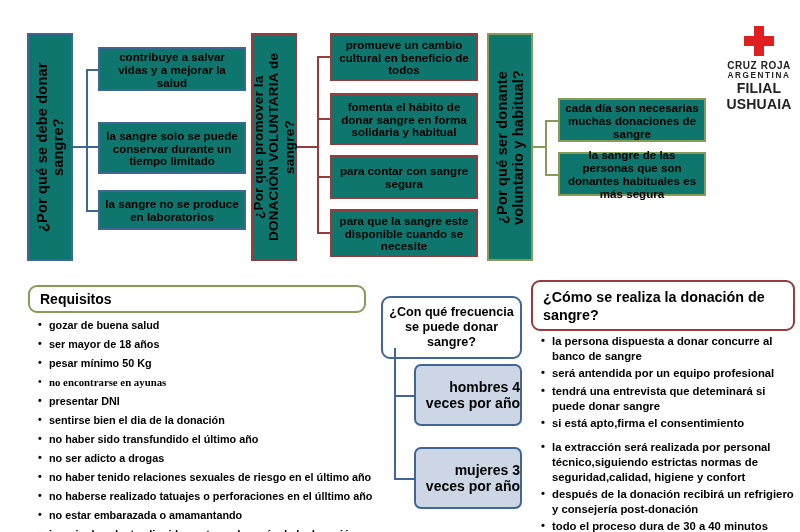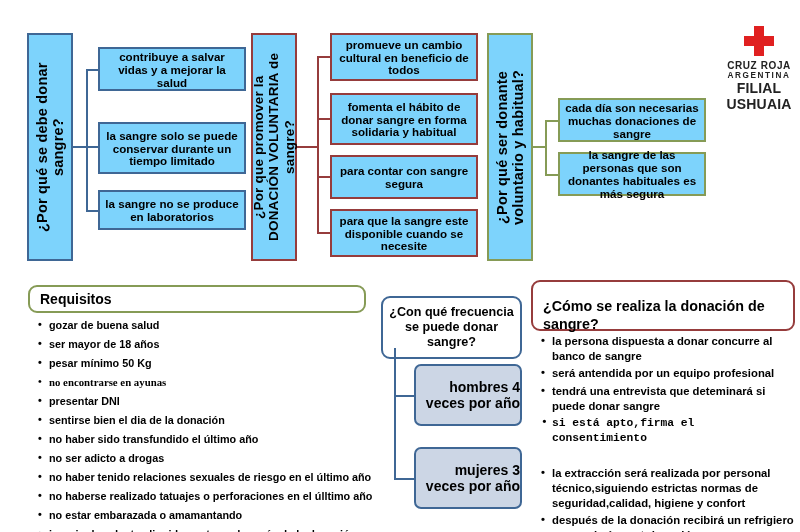--- a/index.html
+++ b/index.html
@@ -18,21 +18,21 @@
     background: #ffffff;
     overflow: hidden;
   }
   .box {
     position: absolute;
     box-sizing: border-box;
     display: flex;
     align-items: center;
     justify-content: center;
     text-align: center;
-    background: #7dd3fc;
+    background: #0f766e;
     font-weight: bold;
     line-height: 1.12;
   }
   
   .blue   { border: 2px solid #3f6795; }
   .red    { border: 2px solid #963c3c; }
   .green  { border: 2px solid #869b56; }
 
   
   .vtitle {
@@ -194,26 +194,26 @@
   <div class="panel-head blue" style="left:381px; top:296px; width:141px; height:63px; justify-content:center; text-align:center; font-size:12.6px; line-height:1.2;">¿Con qué frecuencia se puede donar sangre?</div>
 
   <div class="rbox fill" style="left:414px; top:364px; width:108px; height:62px; font-size:14px;">hombres 4 veces por año</div>
   <div class="rbox fill" style="left:414px; top:447px; width:108px; height:62px; font-size:14px;">mujeres 3 veces por año</div>
 
   <div class="ln v bl" style="left:394px; top:348px; height:132px;"></div>
   <div class="ln h bl" style="left:394px; top:395px; width:20px;"></div>
   <div class="ln h bl" style="left:394px; top:478px; width:20px;"></div>
 
   <div class="panel-head red" style="left:531px; top:280px; width:264px; height:51px; padding:0 10px; font-size:14.3px; line-height:1.25; display:block;">
-    <span style="display:block; padding-top:16px;">¿Cómo se realiza la donación de sangre?</span>
+    <span style="display:block; padding-top:7px;">¿Cómo se realiza la donación de sangre?</span>
   </div>
 
   <ul class="bullets" id="como-list" style="left:539px; top:334px; width:256px; font-size:11.3px; line-height:1.32;">
       <li style="margin-bottom: 2.5px;">la persona dispuesta a donar concurre al banco de sangre</li>
       <li style="margin-bottom: 2.5px;">será antendida por un equipo profesional</li>
       <li style="margin-bottom: 2.5px;">tendrá una entrevista que deteminará si puede donar sangre</li>
-      <li style="margin-bottom: 20px; font-family: Liberation Mono, monospace;">si está apto,firma el consentimiento</li>
+      <li style="margin-bottom: 9px;">si está apto,firma el consentimiento</li>
       <li style="margin-bottom: 2.5px;">la extracción será realizada por personal técnico,siguiendo estrictas normas de seguridad,calidad, higiene y confort</li>
       <li style="margin-bottom: 2.5px;">después de la donación recibirá un refrigiero y consejería post-donación</li>
       <li style="margin-bottom: 2.5px;">todo el proceso dura de 30 a  40 minutos</li>
     </ul>
 
 </div>
 
 </body></html>

